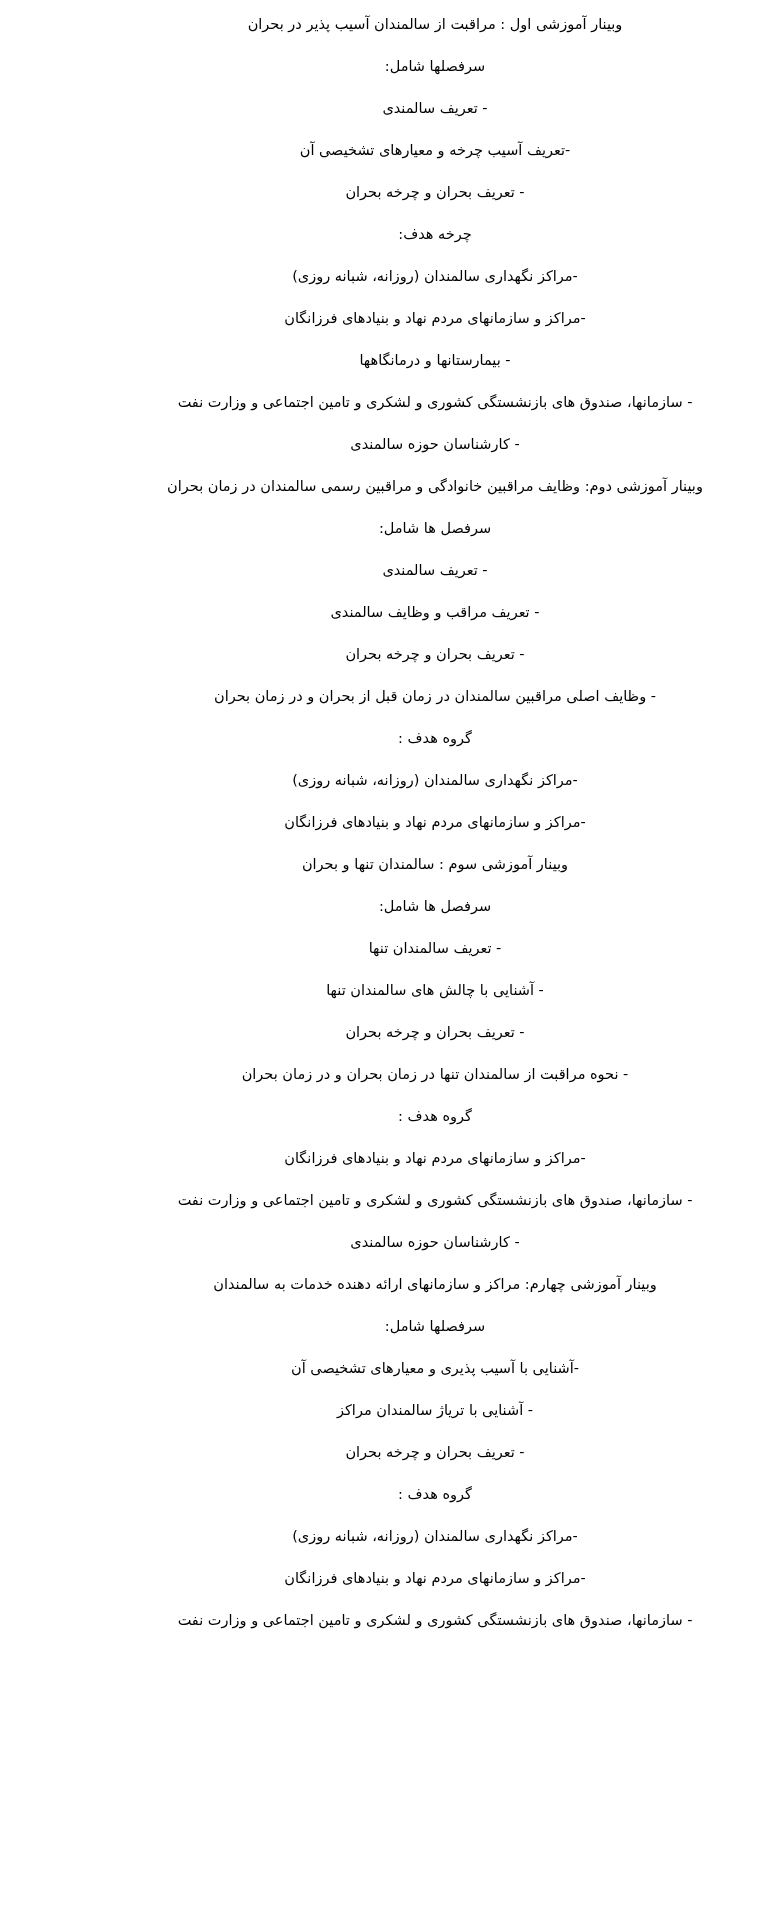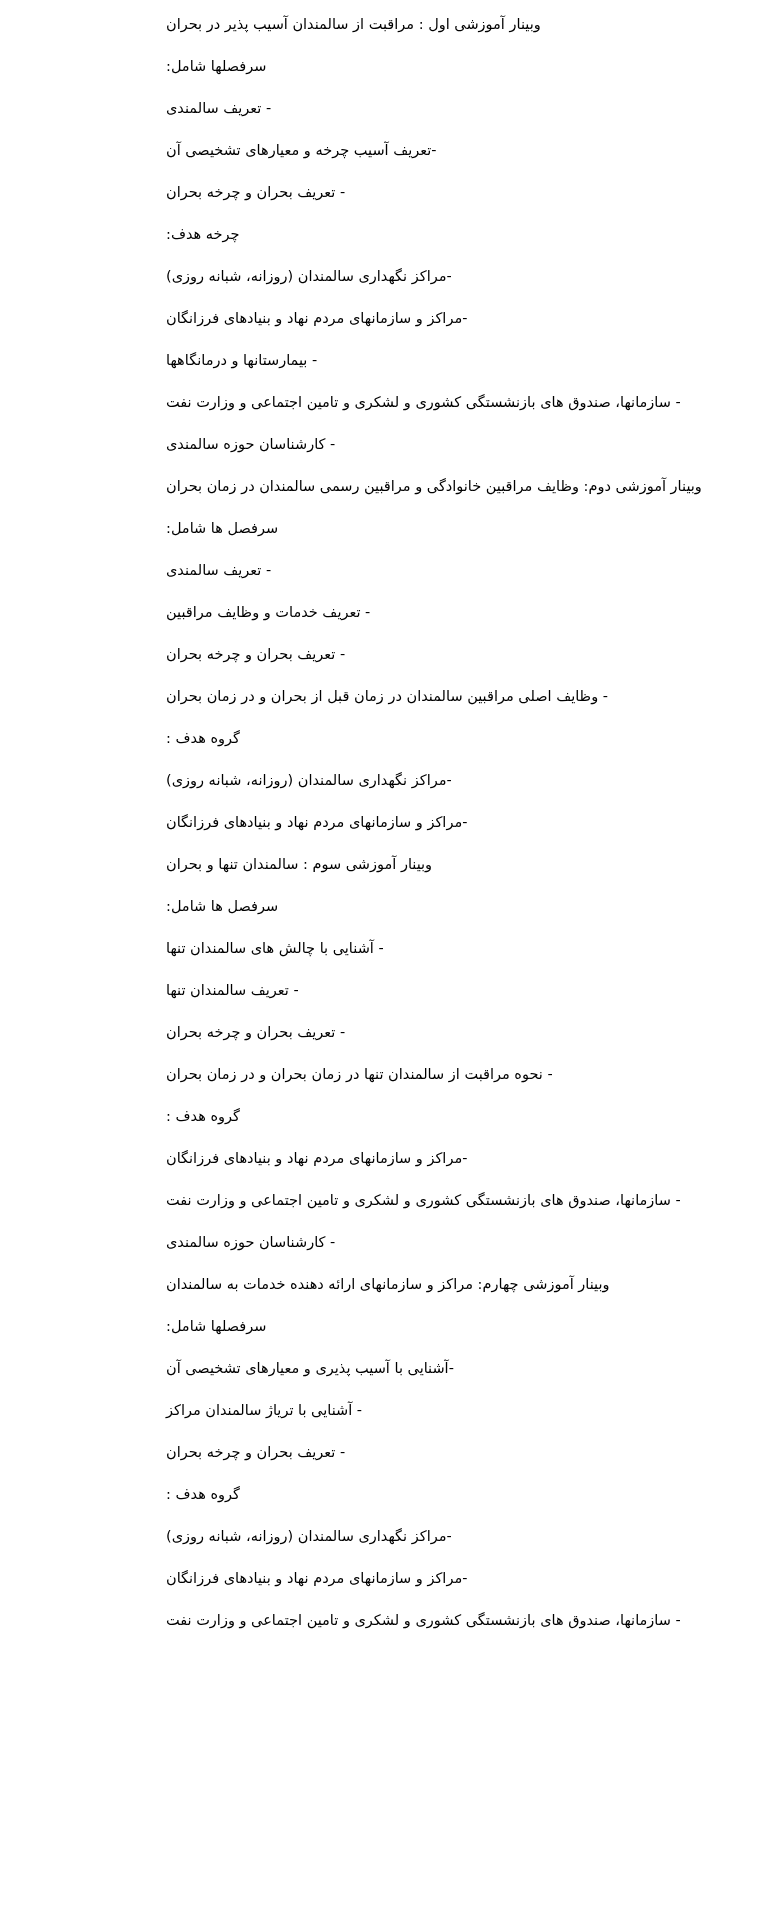--- a/index.html
+++ b/index.html
@@ -9,21 +9,21 @@
     }
     body {
       width: 766px;
       min-height: 1916px;
       font-family: "DejaVu Sans", sans-serif;
       color: #000000;
     }
     .page {
       direction: rtl;
       unicode-bidi: embed;
-      text-align: left;
+      text-align: center;
       padding: 14px 62px 40px 30px;
       box-sizing: border-box;
       width: 630px;
     }
     .page p {
       margin: 0 0 22px 0;
       line-height: 20px;
       font-size: 14.5px;
       font-weight: 400;
       white-space: nowrap;
@@ -55,33 +55,33 @@
     <p>-مراکز و سازمانهای مردم نهاد و بنیادهای فرزانگان</p>
     <p>- بیمارستانها و درمانگاهها</p>
     <p>- سازمانها، صندوق های بازنشستگی کشوری و لشکری و تامین اجتماعی و وزارت نفت</p>
     <p>- کارشناسان حوزه سالمندی</p>
   </div>
 
   <div class="section">
     <p class="section-title">وبینار آموزشی دوم: وظایف مراقبین خانوادگی و مراقبین رسمی سالمندان در زمان بحران</p>
     <p>سرفصل ها شامل:</p>
     <p>- تعریف سالمندی</p>
-    <p>- تعریف خدمات و وظایف مراقبین</p>
+    <p>- تعریف مراقب و وظایف سالمندی</p>
     <p>- تعریف بحران و چرخه بحران</p>
     <p>- وظایف اصلی مراقبین سالمندان در زمان قبل از بحران و در زمان بحران</p>
     <p class="group-heading">گروه هدف :</p>
     <p>-مراکز نگهداری سالمندان (روزانه، شبانه روزی)</p>
     <p>-مراکز و سازمانهای مردم نهاد و بنیادهای فرزانگان</p>
   </div>
 
   <div class="section">
     <p class="section-title">وبینار آموزشی سوم : سالمندان تنها و بحران</p>
     <p>سرفصل ها شامل:</p>
+    <p>- تعریف سالمندان تنها</p>
     <p>- آشنایی با چالش های سالمندان تنها</p>
-    <p>- تعریف سالمندان تنها</p>
     <p>- تعریف بحران و چرخه بحران</p>
     <p>- نحوه مراقبت از سالمندان تنها در زمان بحران و در زمان بحران</p>
     <p class="group-heading">گروه هدف :</p>
     <p>-مراکز و سازمانهای مردم نهاد و بنیادهای فرزانگان</p>
     <p>- سازمانها، صندوق های بازنشستگی کشوری و لشکری و تامین اجتماعی و وزارت نفت</p>
     <p>- کارشناسان حوزه سالمندی</p>
   </div>
 
   <div class="section">
     <p class="section-title">وبینار آموزشی چهارم: مراکز و سازمانهای ارائه دهنده خدمات به سالمندان</p>

